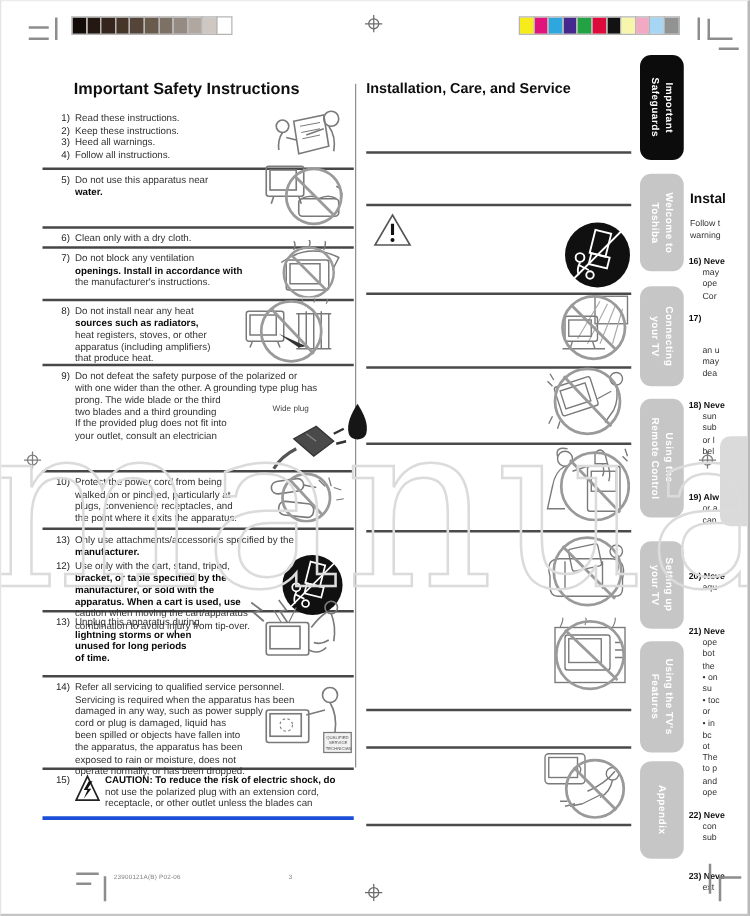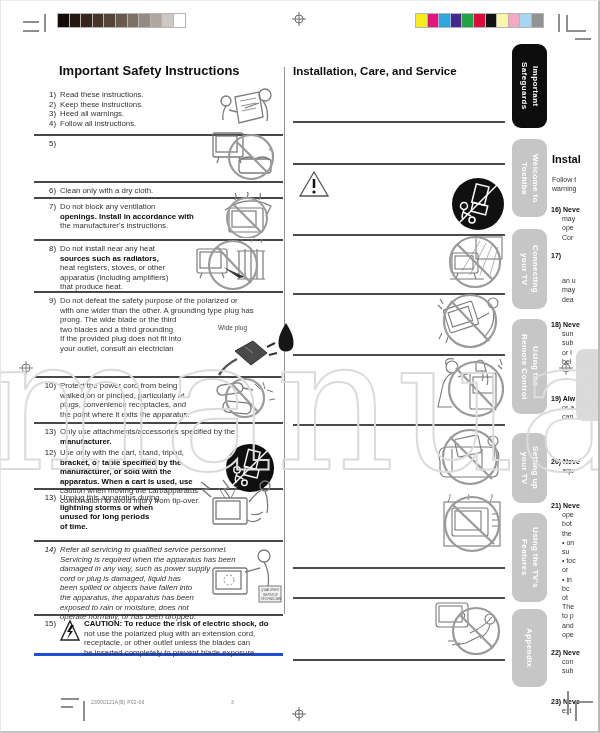--- a/index.html
+++ b/index.html
@@ -140,20 +140,24 @@
                 <circle cx="19" cy="18" r="5"></circle>
                 <path d="M19 23 q-4 6 -3 14 M22 27 l8 2"></path>
                 <circle cx="58" cy="12" r="6"></circle>
                 <path d="M56 18 q6 8 4 20 M52 20 l-14 5"></path>
               </g>
             </svg></div>
         </div>
         <div class="g sep1" style="height: 47px;">
           <div class="item">
             <span class="num">5)</span>
+            <span class="lines">
+              <div class="ln">Do not use this apparatus near</div>
+              <div class="ln b">water.</div>
+            </span>
           </div>
           <div class="illo" style="top: -9px; right: 2px;"><svg viewBox="0 0 72 54" width="72" height="54">
               <g stroke="#7a7a7a" fill="none" stroke-width="1.3">
                 <rect x="4" y="6" width="30" height="24" rx="2"></rect>
                 <rect x="7" y="9" width="21" height="16"></rect>
                 <path d="M10 30 l-2 6 M30 30 l2 6"></path>
                 <rect x="30" y="32" width="32" height="14" rx="3"></rect>
                 <path d="M32 32 q8 -4 14 0 q8 -4 14 0"></path>
                 <path d="M60 22 q6 2 4 10"></path>
               </g>
@@ -304,21 +308,21 @@
                 <path d="M28 20 l-6 -10 M34 20 l6 -12" stroke-width=".9"></path>
                 <rect x="16" y="20" width="34" height="26" rx="2"></rect>
                 <rect x="19" y="23" width="24" height="18"></rect>
                 <circle cx="68" cy="8" r="5"></circle>
                 <path d="M68 13 q4 10 2 22 M66 34 q-6 4 -12 2"></path>
                 <path d="M52 24 q6 -8 12 -12"></path>
                 <path d="M50 42 q8 4 14 -2"></path>
               </g>
             </svg></div>
         </div>
-        <div class="g sep1" style="height: 74px; font-style: italic;">
+        <div class="g sep1" style="height: 74px;">
           <div class="item">
             <span class="num">14)</span>
             <span class="lines">
               <div class="ln">Refer all servicing to qualified service personnel.</div>
               <div class="ln">Servicing is required when the apparatus has been</div>
               <div class="ln">damaged in any way, such as power supply</div>
               <div class="ln">cord or plug is damaged, liquid has</div>
               <div class="ln">been spilled or objects have fallen into</div>
               <div class="ln">the apparatus, the apparatus has been</div>
               <div class="ln">exposed to rain or moisture, does not</div>
@@ -343,21 +347,20 @@
           <div class="item">
             <span class="num">15)</span>
             <span class="tri"><svg viewBox="0 0 20 26" width="20" height="26">
                 <path d="M10 2 L19 21 L1 21 Z" stroke="#222" fill="none" stroke-width="1.4"></path>
                 <path d="M11 6 l-4 7 h3 l-3 7 6 -8 h-3 l4 -6 z" fill="#111"></path>
               </svg></span>
             <span class="lines">
               <div class="ln b">CAUTION: To reduce the risk of electric shock, do</div>
               <div class="ln">not use the polarized plug with an extension cord,</div>
               <div class="ln">receptacle, or other outlet unless the blades can</div>
-              <div class="ln">be inserted completely to prevent blade exposure.</div>
             </span>
           </div>
         </div>
       </div>
   </div>
 
   <div class="divider"></div>
 
   <div class="mcol">
     <div class="mtitle">Installation, Care, and Service</div>

